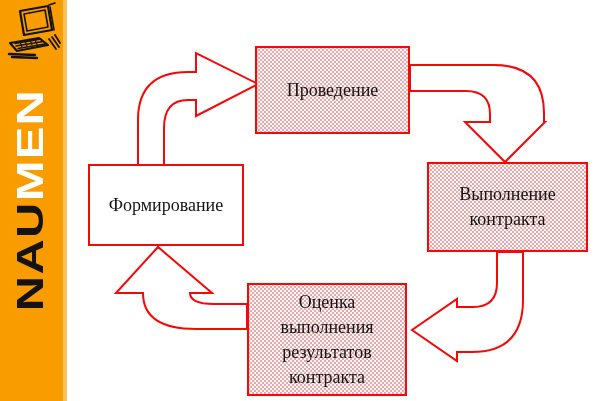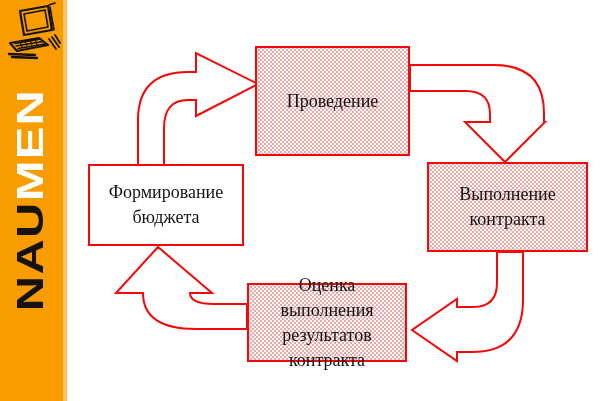--- a/index.html
+++ b/index.html
@@ -42,23 +42,23 @@
   .node-line{font-size:18px;line-height:25px;}
   .fill-dotted{
     background-color:#fcf6f6;
     background-image:
       radial-gradient(circle,#e3abab 0.9px, rgba(0,0,0,0) 1.05px),
       radial-gradient(circle,#e3abab 0.9px, rgba(0,0,0,0) 1.05px);
     background-size:4px 4px;
     background-position:0 0,2px 2px;
   }
   .fill-white{background:#ffffff;font-family:Liberation Serif, serif;}
-  .node-tender    {left:255px;top:46px; width:155px;height:110px;}
+  .node-tender    {left:255px;top:46px; width:155px;height:88px;}
   .node-contract  {left:427px;top:162px;width:161px;height:90px;}
-  .node-evaluation{left:247px;top:283px;width:160px;height:79px;}
+  .node-evaluation{left:247px;top:283px;width:160px;height:113px;}
   .node-budget    {left:88px; top:164px;width:156px;height:82px;}
 </style>
 </head>
 <body>
 
 <div class="slide">
 
   <div class="sidebar">
     <svg class="pc-icon" viewBox="0 0 58 58" width="58" height="58">
       <g fill="none" stroke="#151310" stroke-width="2.2" stroke-linecap="round" stroke-linejoin="round">
@@ -105,16 +105,15 @@
 
   <div class="node node-evaluation fill-dotted">
     <div class="node-line">Оценка</div>
     <div class="node-line">выполнения</div>
     <div class="node-line">результатов</div>
     <div class="node-line">контракта</div>
   </div>
 
   <div class="node node-budget fill-white">
     <div class="node-line">Формирование</div>
-    <div class="node-line">бюджета</div>
   </div>
 
 </div>
 
 </body></html>

